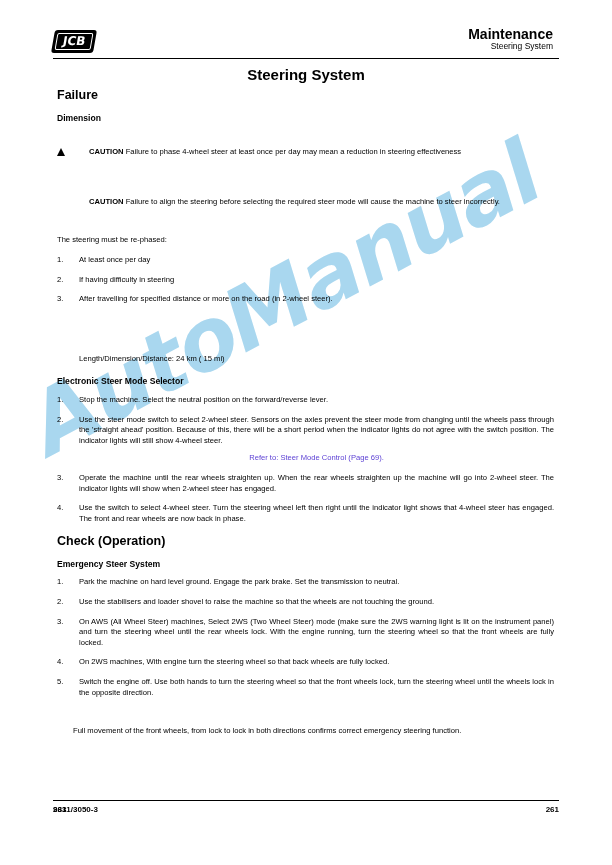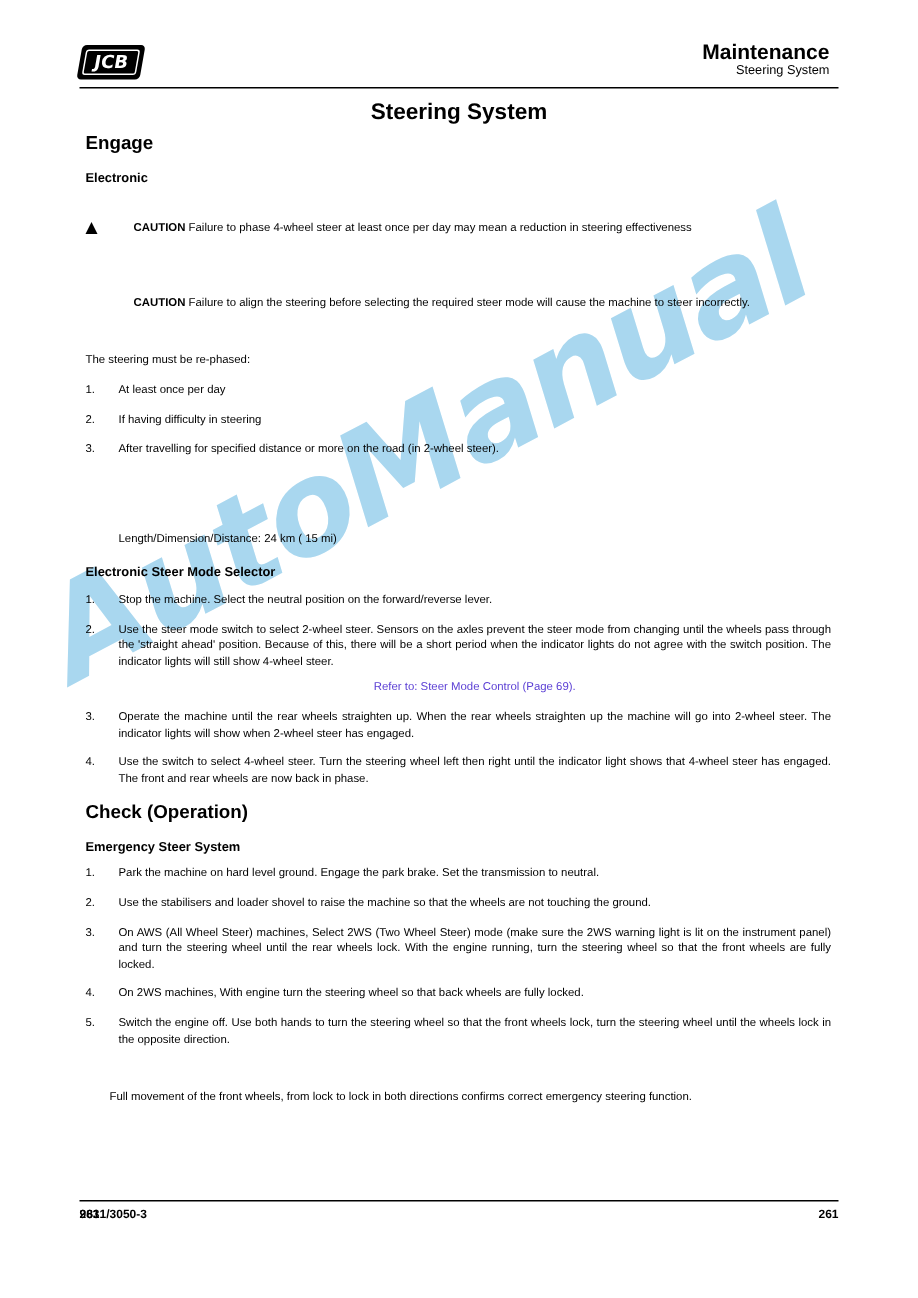--- a/index.html
+++ b/index.html
@@ -229,24 +229,24 @@
         <div class="header-title">Maintenance</div>
         <div class="header-sub">Steering System</div>
       </div>
     </div>
     <div class="rule" id="rule-top"></div>
 
     <div class="page-title">Steering System</div>
 
     <div class="flow">
 
-      <h1 class="sec">Engage</h1>
-      <div class="sp-12"></div>
-
-      <h2 class="sub">Electronic</h2>
+      <h1 class="sec">Failure</h1>
+      <div class="sp-12"></div>
+
+      <h2 class="sub">Dimension</h2>
       <div class="sp-8"></div>
 
       <div class="caution-row">
         <span class="tri"></span>
         <p class="body"><span class="cword">CAUTION</span> <span>Failure to phase 4-wheel steer at least once per day may mean a reduction in steering effectiveness</span></p>
       </div>
       <div class="sp-7"></div>
 
       <div class="caution-indent">
         <p class="body"><span class="cword">CAUTION</span> <span>Failure to align the steering before selecting the required steer mode will cause the machine to steer incorrectly.</span></p>

